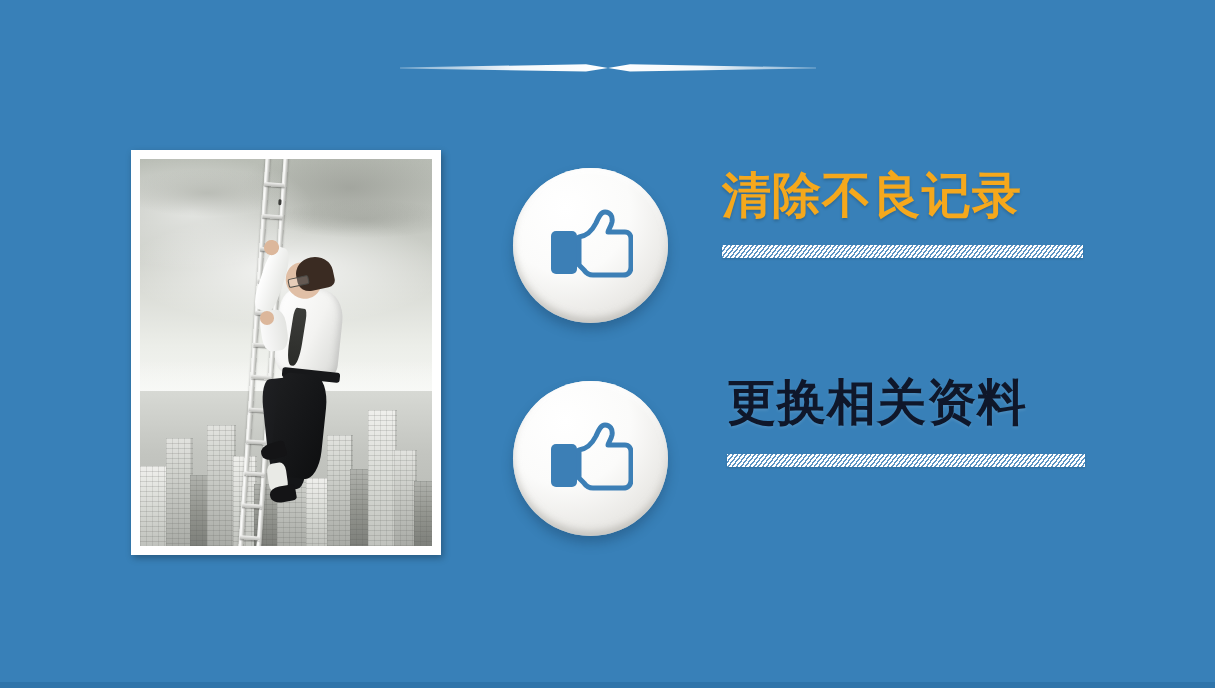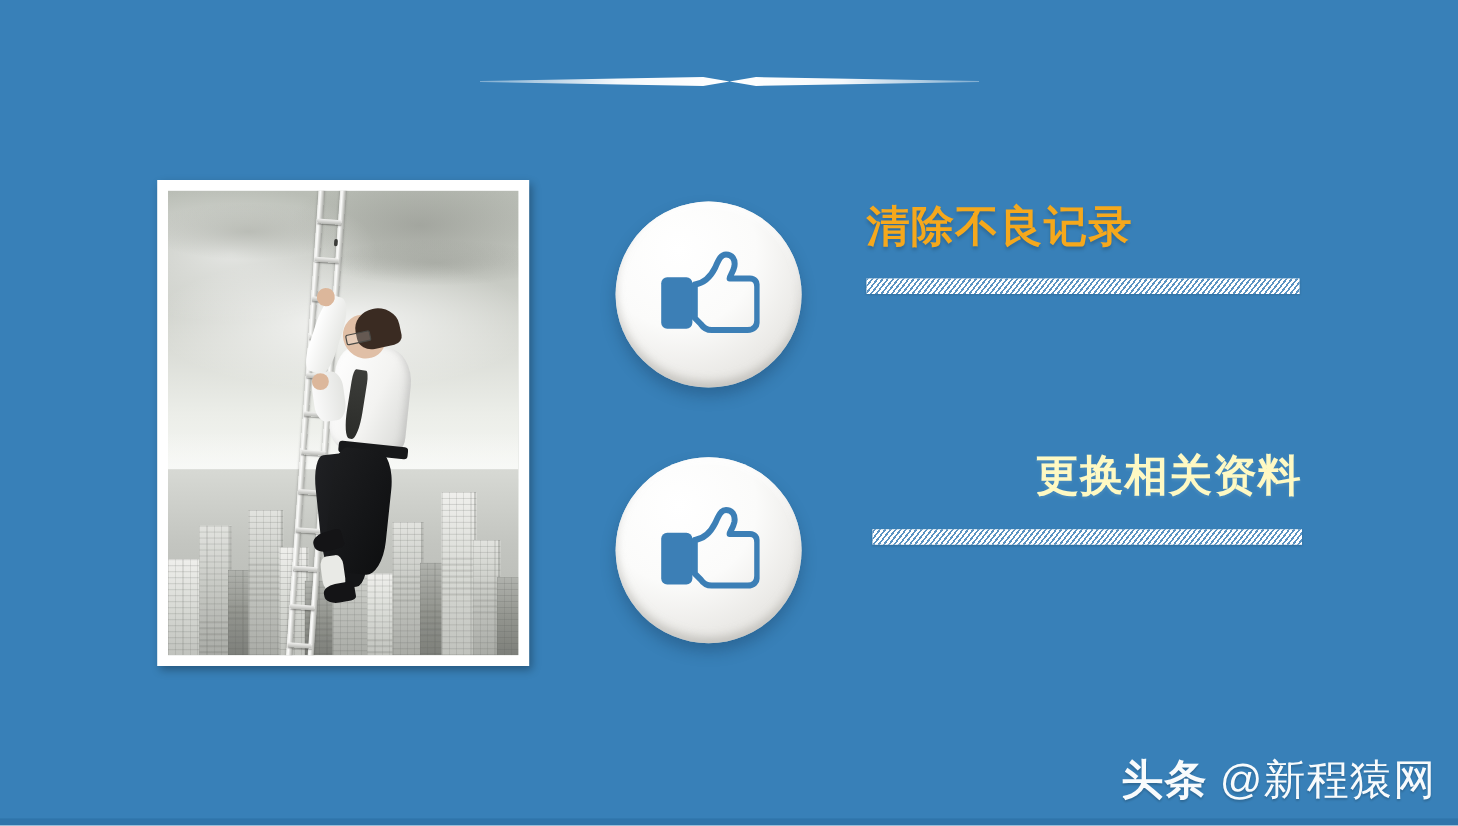--- a/index.html
+++ b/index.html
@@ -252,30 +252,30 @@
     align-items: center;
     justify-content: center;
   }
   .like-btn.one { left: 513px; top: 168px; }
   .like-btn.two { left: 513px; top: 381px; }
   .like-btn svg { display: block; }
 
   
   .item { position: absolute; }
   .item-label {
-    font-size: 36px;
+    font-size: 49px;
     font-weight: bold;
     line-height: 1;
     letter-spacing: 1px;
     white-space: nowrap;
   }
   .item.one { left: 722px; top: 171px; }
   .item.one .item-label { color: #f5a81c; text-shadow: 0 2px 3px rgba(0,0,0,0.18); }
   .item.two { left: 727px; top: 378px; }
-  .item.two .item-label { color: #fef9c3; text-shadow: 0 2px 3px rgba(255,255,255,0.10); text-align: right; }
+  .item.two .item-label { color: #0f172a; text-shadow: 0 2px 3px rgba(255,255,255,0.10); }
 
   .hatch-bar {
     margin-top: 25px;
     height: 13px;
     background-color: #ffffff;
     background-image: repeating-linear-gradient(
       -52deg,
       rgba(255,255,255,0) 0px,
       rgba(255,255,255,0) 2px,
       #5b93c2 2px,
@@ -425,20 +425,16 @@
   <div class="item one">
     <div class="item-label">清除不良记录</div>
     <div class="hatch-bar"></div>
   </div>
 
   <div class="item two">
     <div class="item-label">更换相关资料</div>
     <div class="hatch-bar"></div>
   </div>
 
-  <div class="watermark">
-    <span class="wm-brand">头条</span>
-    <span class="wm-handle">@新程猿网</span>
-  </div>
 
   <div class="bottom-strip"></div>
 
 </div>
 
 </body></html>

